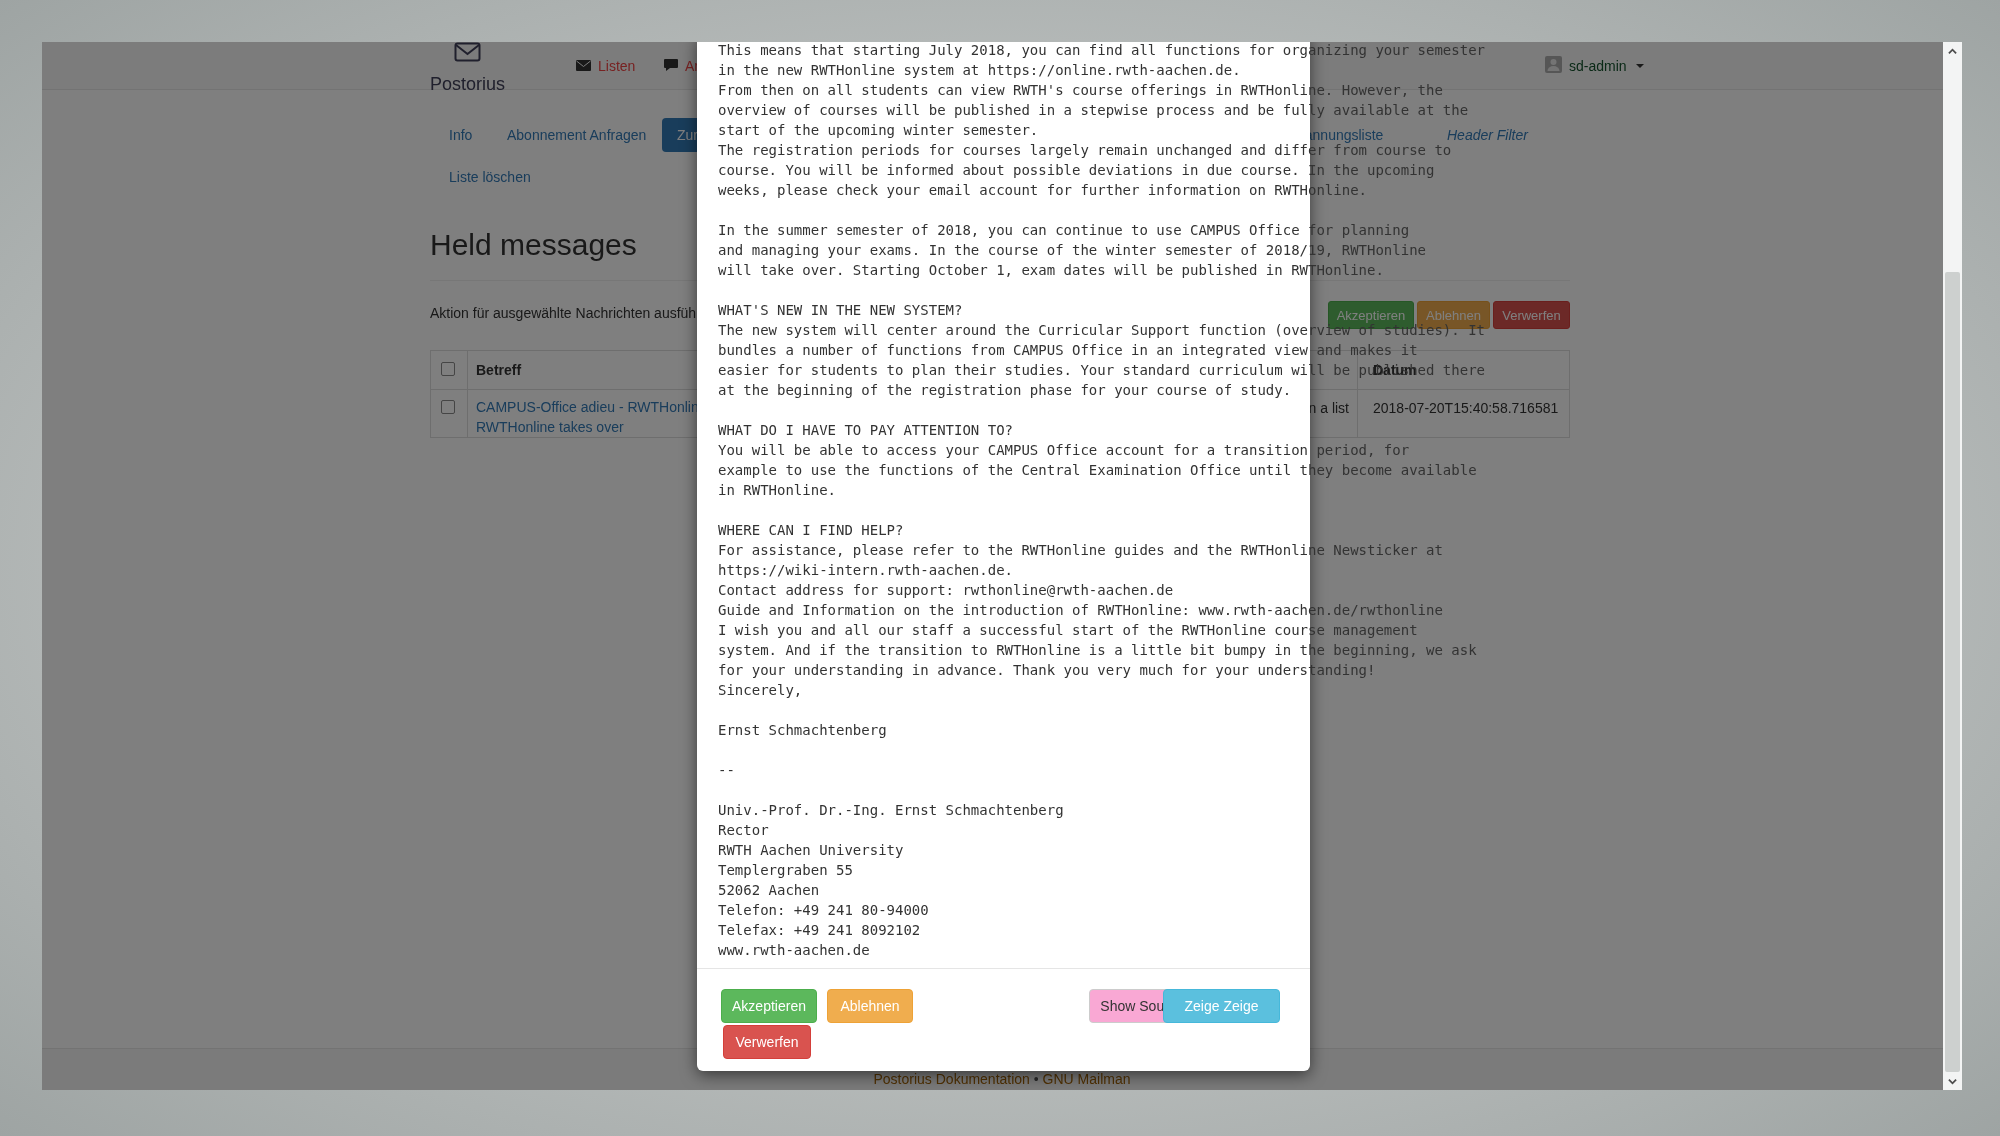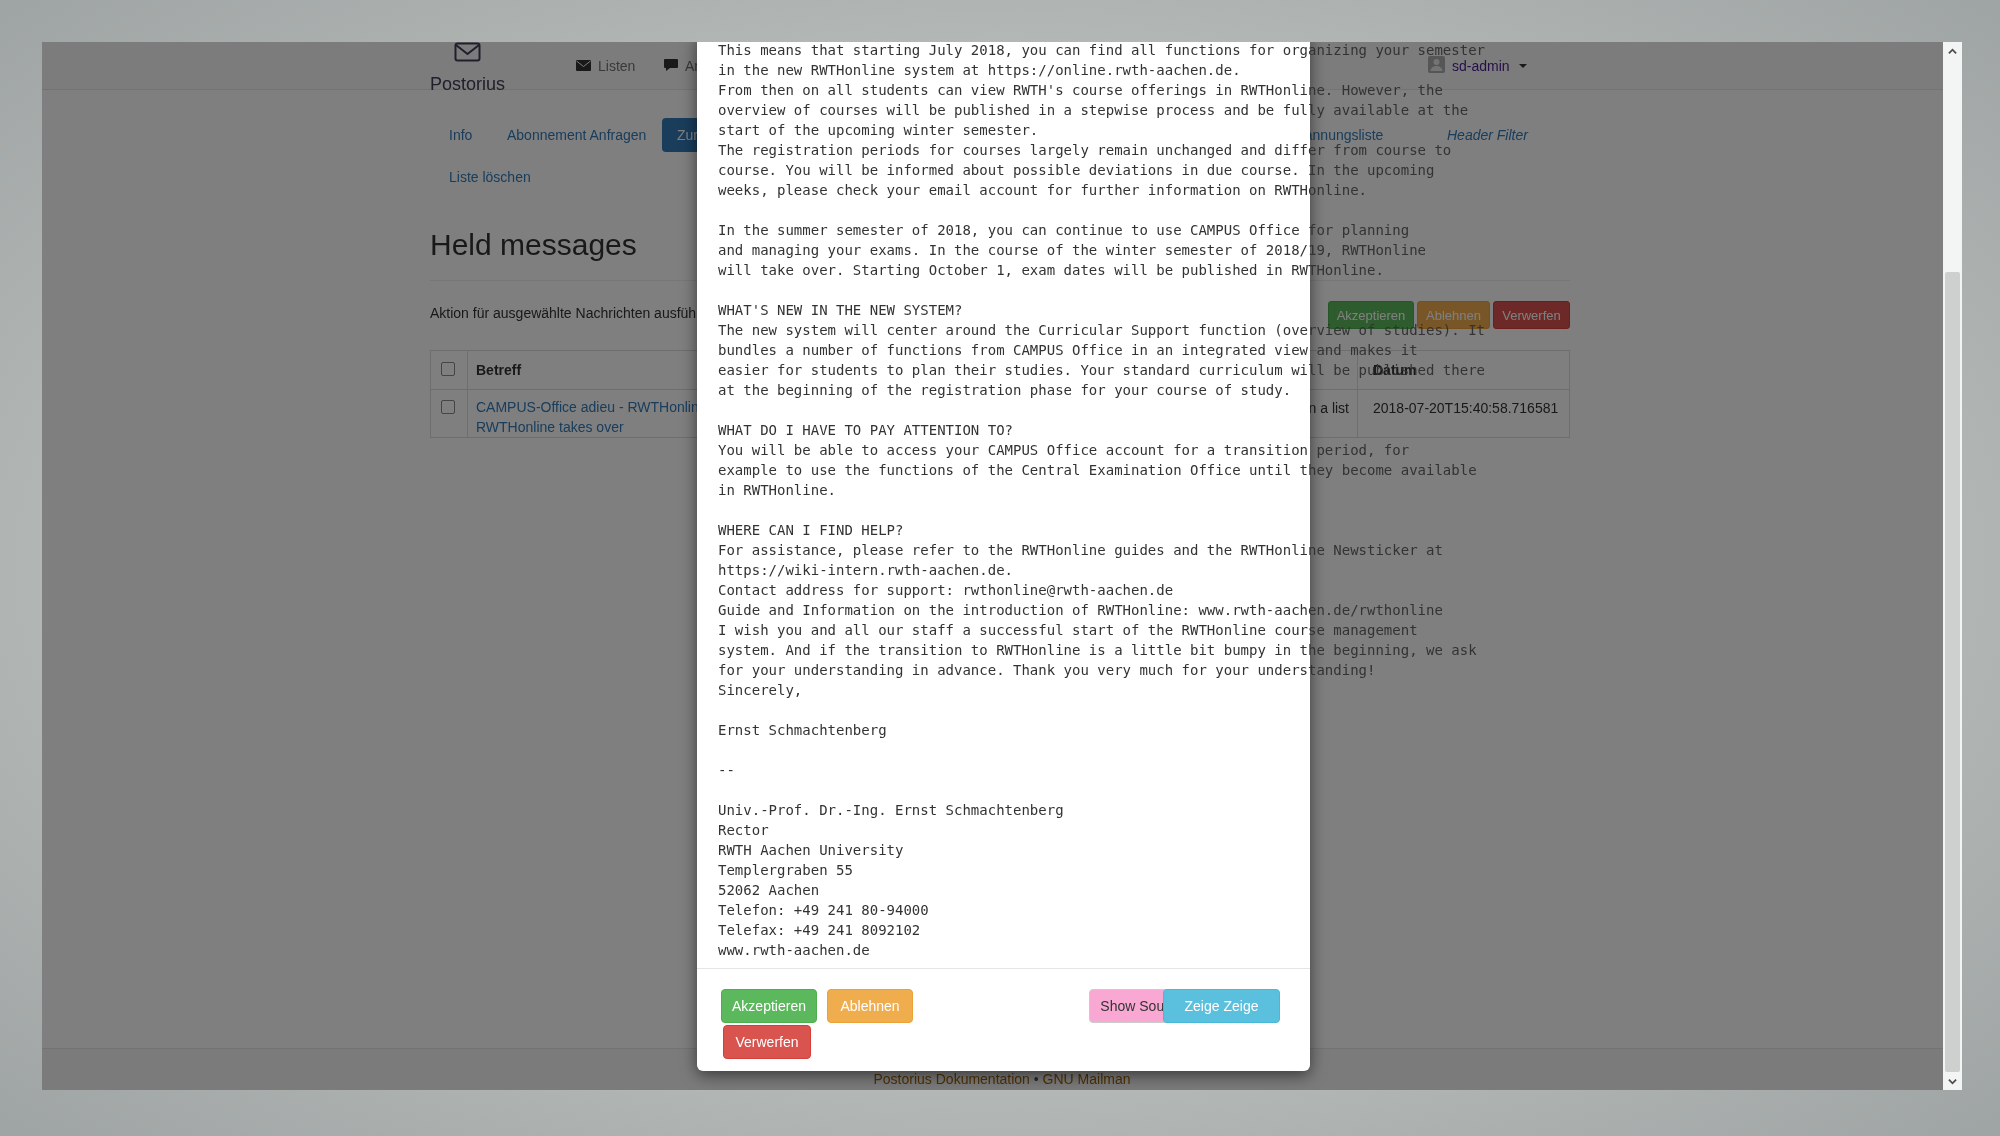--- a/index.html
+++ b/index.html
@@ -11,24 +11,24 @@
   }
   .vp { position:absolute; left:42px; top:42px; width:1920px; height:1048px;
         background:#ffffff; overflow:hidden; }
 
   
   .page { position:absolute; inset:0; z-index:1; }
   .app-header { position:absolute; left:0; top:0; width:100%; height:48px;
                 background:#f8f8f8; border-bottom:1px solid #e7e7e7; }
   .hitem { position:absolute; top:0; height:48px; display:flex; align-items:center; gap:7px; }
   .brand { left:388px; font-size:18px; color:#41415a;flex-direction:column; }
-  .hnav  { font-size:14px; color:#737373; cursor:pointer; }
+  .hnav  { font-size:14px; color:#ef4444; cursor:pointer; }
   .hnav-listen { left:534px; }
   .hnav-arch   { left:622px; }
-  .huser { left:1386px; font-size:14px; color:#4c1d95; cursor:pointer; }
+  .huser { left:1503px; font-size:14px; color:#14532d; cursor:pointer; }
   .caret { width:0; height:0; border-left:4px solid transparent; border-right:4px solid transparent;
            border-top:4px solid #333; margin-left:2px; }
 
   .tab { position:absolute; height:34px; line-height:18px; padding:8px 15px;
          font-size:14px; color:#337ab7; border-radius:4px; cursor:pointer; white-space:nowrap; }
   .tab-row1 { top:76px; }
   .tab-info { left:392px; }
   .tab-abo  { left:450px; }
   .tab-active { left:620px; width:128px; background:#337ab7; color:#fff; overflow:hidden; }
   .tab-ban { left:1249px; padding:8px 6px; }

